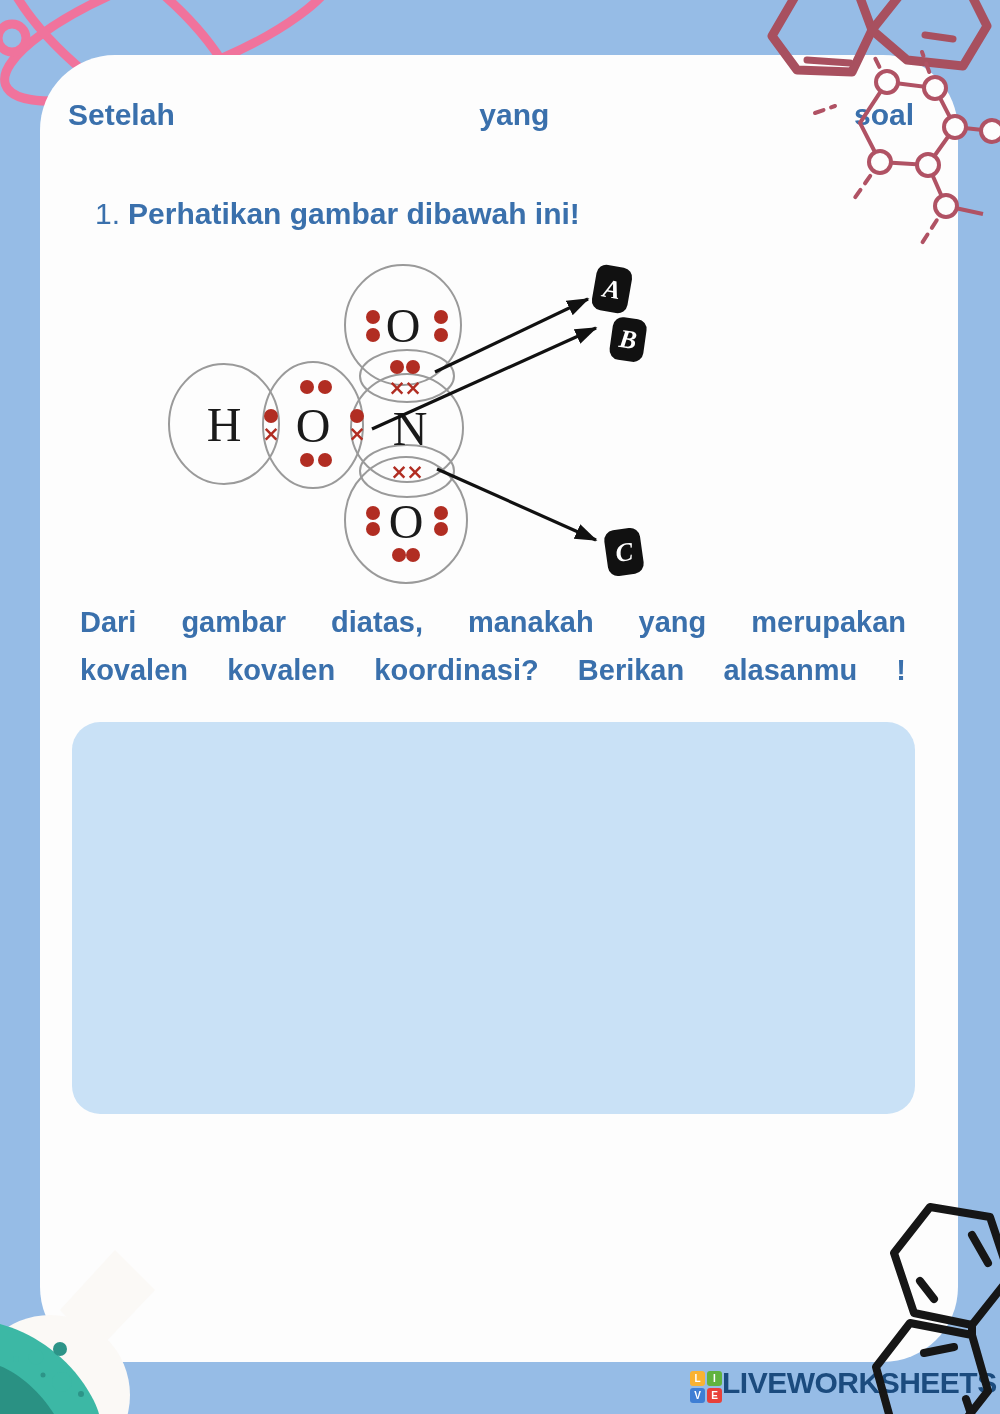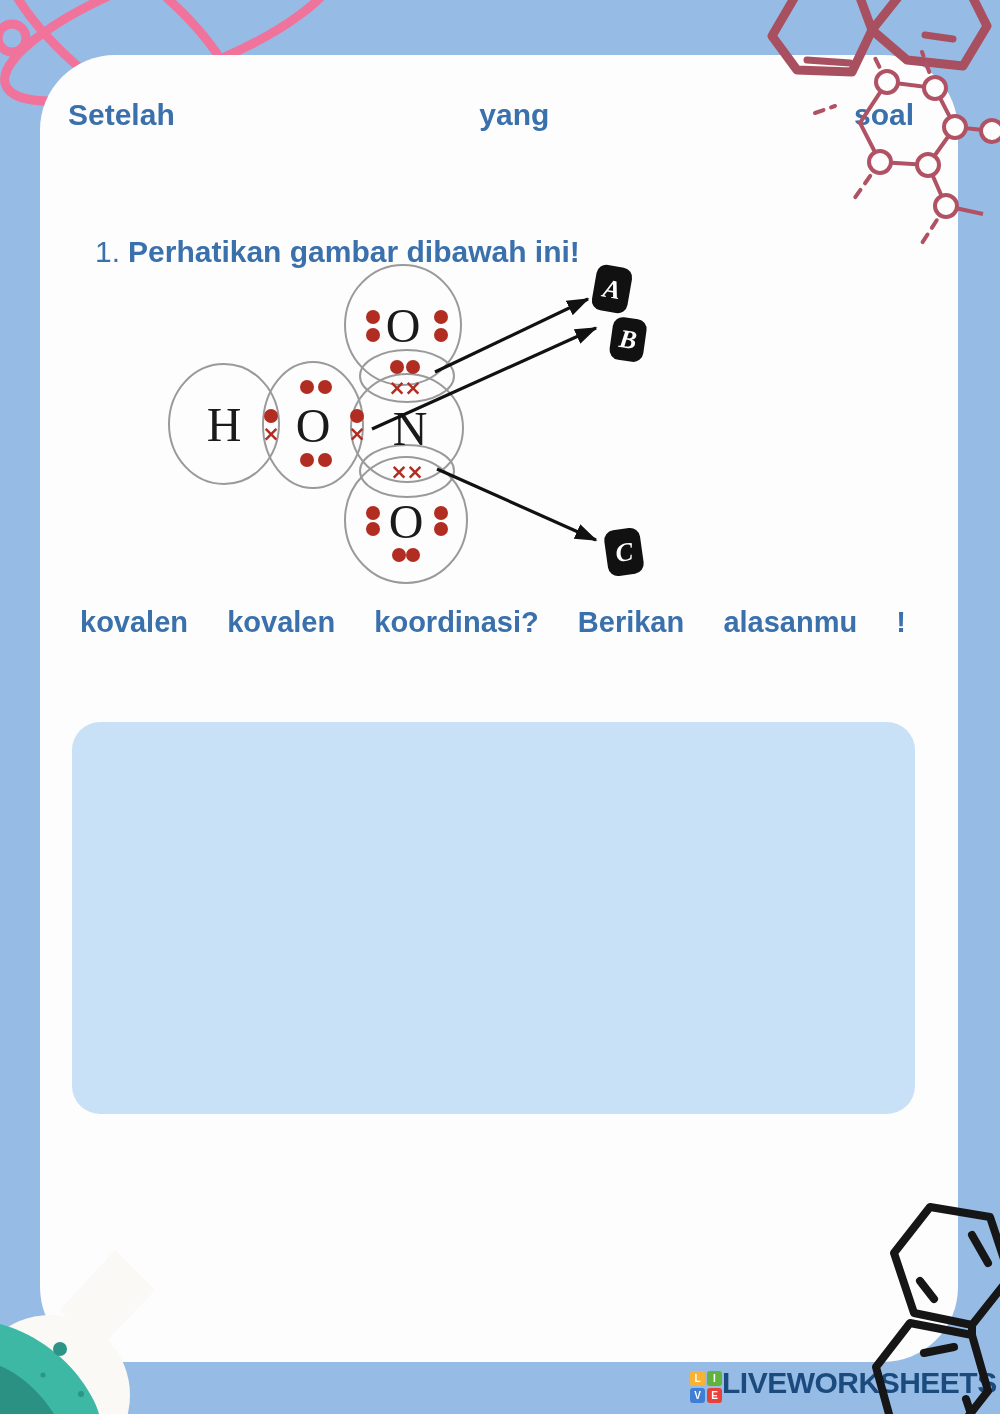--- a/index.html
+++ b/index.html
@@ -15,21 +15,21 @@
   }
   .deco{position:absolute;pointer-events:none;}
   .z1{z-index:1}.z3{z-index:3}.z4{z-index:4}
   .heading{
     position:absolute;left:28px;top:36px;width:846px;
     color:#3a70ac;font-weight:700;font-size:30px;line-height:48px;
   }
   .jline{display:flex;justify-content:space-between;}
   .item-line{
     position:absolute;left:55px;top:136px;
-    color:#3a70ac;font-size:30px;line-height:46px;white-space:nowrap;margin-top:38px;
+    color:#3a70ac;font-size:30px;line-height:46px;white-space:nowrap;
   }
   .item-line .num{font-weight:400;margin-right:8px;}
   .item-line .lbl{font-weight:700;}
   .diagram{position:absolute;left:120px;top:190px;width:500px;height:345px;}
   .prompt{
     position:absolute;left:40px;top:543px;width:826px;
     color:#3a70ac;font-weight:700;font-size:29px;line-height:48px;
   }
   .answer-box{
     position:absolute;left:32px;top:667px;width:843px;height:392px;
@@ -152,20 +152,28 @@
       <text class="tag" x="0" y="8" text-anchor="middle">B</text>
     </g>
     <g transform="translate(464,307) rotate(-8)">
       <rect x="-18" y="-23" width="36" height="46" rx="10" fill="#111111"></rect>
       <text class="tag" x="0" y="9" text-anchor="middle">C</text>
     </g>
   </svg>
 
   <div class="prompt">
     <div class="jline">
+      <span>Dari</span>
+      <span>gambar</span>
+      <span>diatas,</span>
+      <span>manakah</span>
+      <span>yang</span>
+      <span>merupakan</span>
+    </div>
+    <div class="jline">
       <span>kovalen</span>
       <span>kovalen</span>
       <span>koordinasi?</span>
       <span>Berikan</span>
       <span>alasanmu</span>
       <span>!</span>
     </div>
   </div>
 
   <textarea class="answer-box" placeholder="" style=""></textarea>

